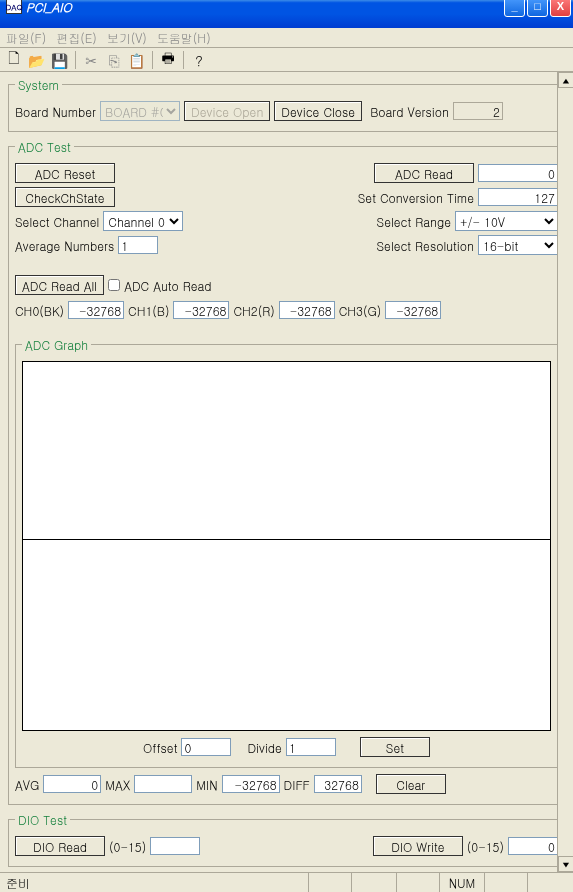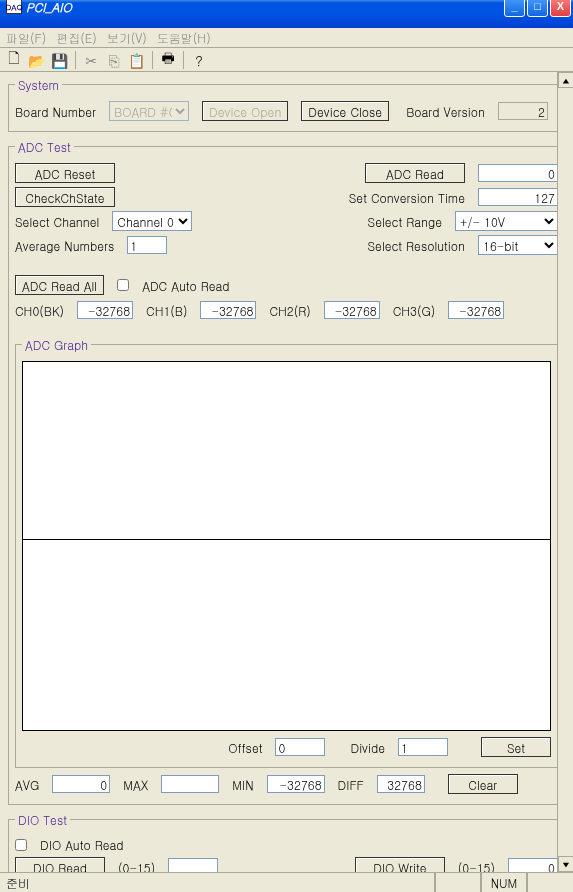--- a/index.html
+++ b/index.html
@@ -69,23 +69,23 @@
 }
 fieldset {
   border: 1px solid #aca899;
   border-radius: 0;
   margin-bottom: 6px;
   padding: 8px 6px 6px 6px;
   position: relative;
 }
 legend {
   padding: 0 3px;
-  color: #4c1d95;
-}
-.row { display: flex; align-items: center; gap: 13px; margin-bottom: 4px; }
+  color: #15803d;
+}
+.row { display: flex; align-items: center; gap: 4px; margin-bottom: 4px; }
 .btn {
   background: #ece9d8;
   border: 1px solid #333;
   box-shadow: inset 1px 1px 0 #fff;
   padding: 1px 6px;
   height: 20px;
   font-family: inherit; font-size: 12px;
   cursor: pointer;
 }
 .btn.disabled { color: #aca899; }
@@ -119,20 +119,21 @@
 }
 .chk { width: 12px; height: 12px; }
 .statusbar {
   position: absolute;
   bottom: 0; left: 0; right: 0;
   height: 20px;
   border-top: 1px solid #aca899;
   display: flex; align-items: center;
   font-size: 12px;
   background: #ece9d8;
+  gap: 42px;
 }
 .status-cell {
   border: 1px solid #aca899;
   border-top: none;
   border-bottom: none;
   padding: 0 6px;
   height: 100%;
   display: flex; align-items: center;
 }
 .scrollbar-v {
@@ -255,21 +256,21 @@
       <input class="input" style="width: 56px;" value="-32768">
       <span class="lbl">CH3(G)</span>
       <input class="input" style="width: 56px;" value="-32768">
     </div>
 
     <fieldset style="margin-top:17px">
       <legend>ADC Graph</legend>
       <div class="graph">
         <div class="graph-mid"></div>
       </div>
-      <div class="row" style="margin-top:6px;justify-content:flex-end">
+      <div class="row" style="margin-top:6px;justify-content:center">
         <span class="lbl">Offset</span>
         <input class="input" style="width: 50px; text-align: left;" value="0">
         <span class="lbl" style="margin-left:12px">Divide</span>
         <input class="input" style="width: 50px; text-align: left;" value="1">
         <button class="btn" style="width:70px;margin-left:20px">Set</button>
       </div>
     </fieldset>
 
     <div class="row" style="margin-top:4px">
       <span class="lbl">AVG</span>
@@ -280,24 +281,20 @@
       <input class="input" style="width: 58px;" value="-32768">
       <span class="lbl">DIFF</span>
       <input class="input" style="width: 48px;" value="32768">
       <button class="btn" style="width:70px;margin-left:10px">Clear</button>
     </div>
   </fieldset>
 
   <fieldset>
     <legend>DIO Test</legend>
     <div class="row">
-      <input type="checkbox" class="chk" style="">
-      <span class="lbl">DIO Auto Read</span>
-    </div>
-    <div class="row">
       <button class="btn" style="width:90px">DIO Read</button>
       <span class="lbl">(0-15)</span>
       <input class="input" style="width: 50px;" value="">
       <div style="flex:1"></div>
       <button class="btn" style="width:90px">DIO Write</button>
       <span class="lbl">(0-15)</span>
       <input class="input" style="width: 50px;" value="0">
     </div>
   </fieldset>
 

